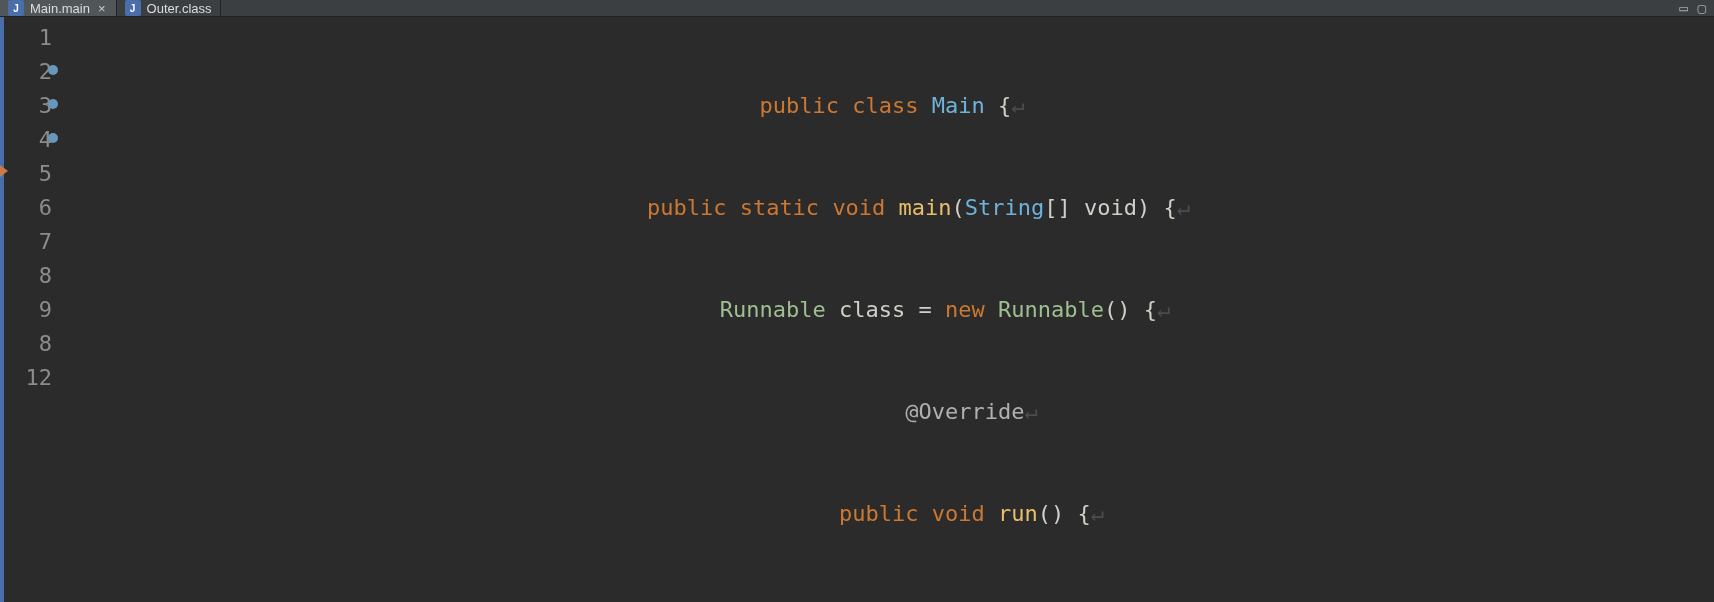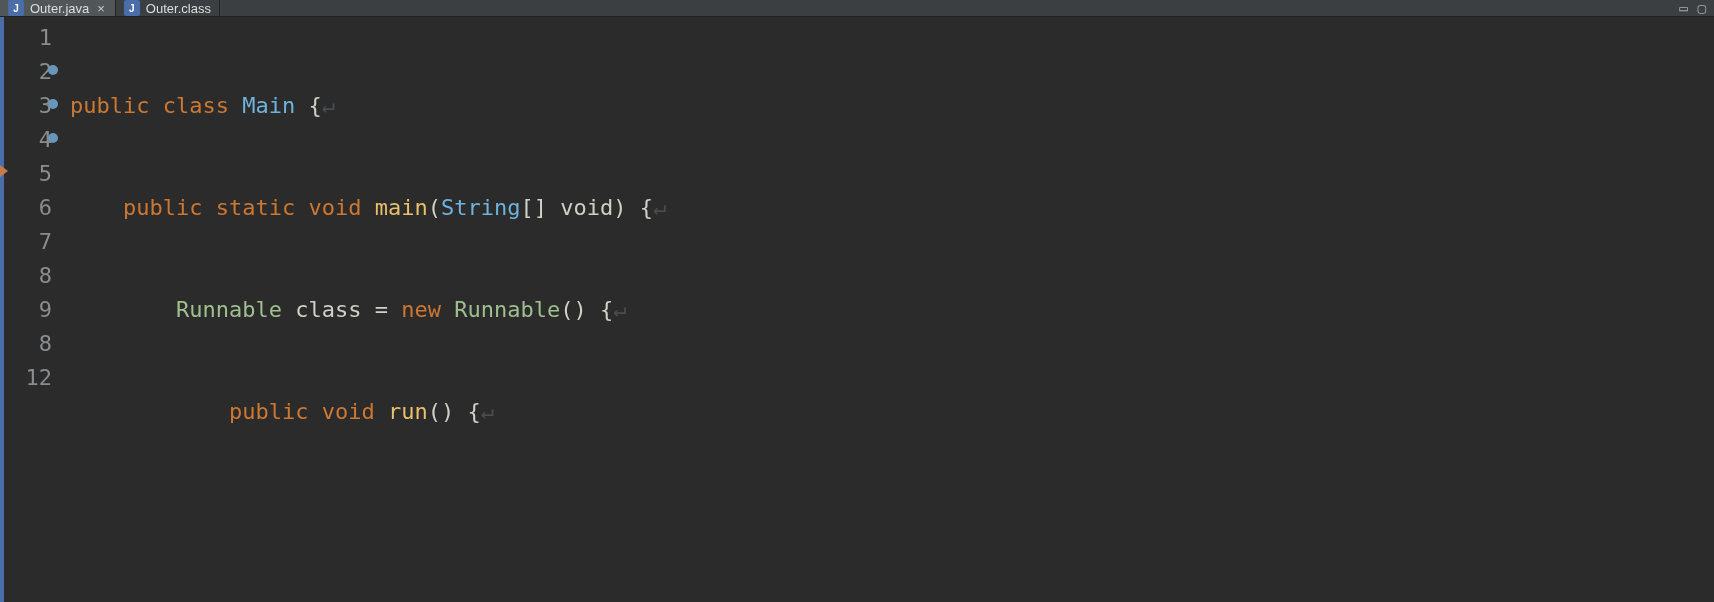--- a/index.html
+++ b/index.html
@@ -90,39 +90,39 @@
     border-left: 8px solid #c97a4a;
   }
   .code {
     flex: 1;
     font-size: 22px;
     line-height: 34px;
     padding-top: 4px;
     padding-left: 8px;
     white-space: pre;
   }
-  .code .row { height: 34px; }
+  .code .row { height: 34px; text-align: center; }
 
   
   .kw   { color: #cc7832; }   
   .type { color: #6fb3dc; }   
   .typeg{ color: #9fbf8f; }   
   .methdef { color: #e8bf6a; }   
   .id   { color: #d0d0c8; }
   .ann  { color: #b0b0b0; }
   .pun  { color: #d0d0c8; }
   .ws   { color: #4a4d4f; }
 </style>
 </head>
 <body>
 
 <div class="tabbar">
   <div class="tab active">
     <span class="jicon">J</span>
-    <span>Outer.java</span>
+    <span>Main.main</span>
     <span class="close">×</span>
   </div>
   <div class="tab">
     <span class="jicon">J</span>
     <span>Outer.class</span>
   </div>
   <div class="winctrl">
     <span>▭</span>
     <span>▢</span>
   </div>
@@ -139,20 +139,21 @@
     <div class="ln">7</div>
     <div class="ln">8</div>
     <div class="ln">9</div>
     <div class="ln">8</div>
     <div class="ln">12</div>
   </div>
   <div class="code">
     <div class="row"><span class="kw">public</span> <span class="kw">class</span> <span class="type">Main</span> <span class="pun">{</span><span class="ws">↵</span></div>
     <div class="row">    <span class="kw">public</span> <span class="kw">static</span> <span class="kw">void</span> <span class="methdef">main</span><span class="pun">(</span><span class="type">String</span><span class="pun">[]</span> <span class="id">void</span><span class="pun">)</span> <span class="pun">{</span><span class="ws">↵</span></div>
     <div class="row">        <span class="typeg">Runnable</span> <span class="id">class</span> <span class="pun">=</span> <span class="kw">new</span> <span class="typeg">Runnable</span><span class="pun">()</span> <span class="pun">{</span><span class="ws">↵</span></div>
+    <div class="row">            <span class="ann">@Override</span><span class="ws">↵</span></div>
     <div class="row">            <span class="kw">public</span> <span class="kw">void</span> <span class="methdef">run</span><span class="pun">()</span> <span class="pun">{</span><span class="ws">↵</span></div>
     <div class="row">                </div>
     
     
     
     
     
   </div>
 </div>
 

